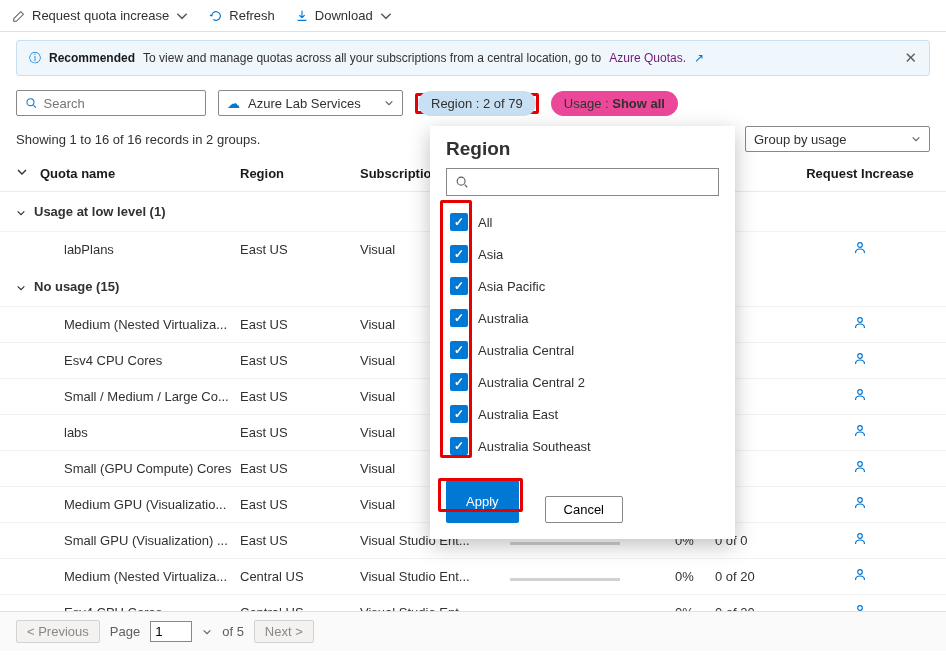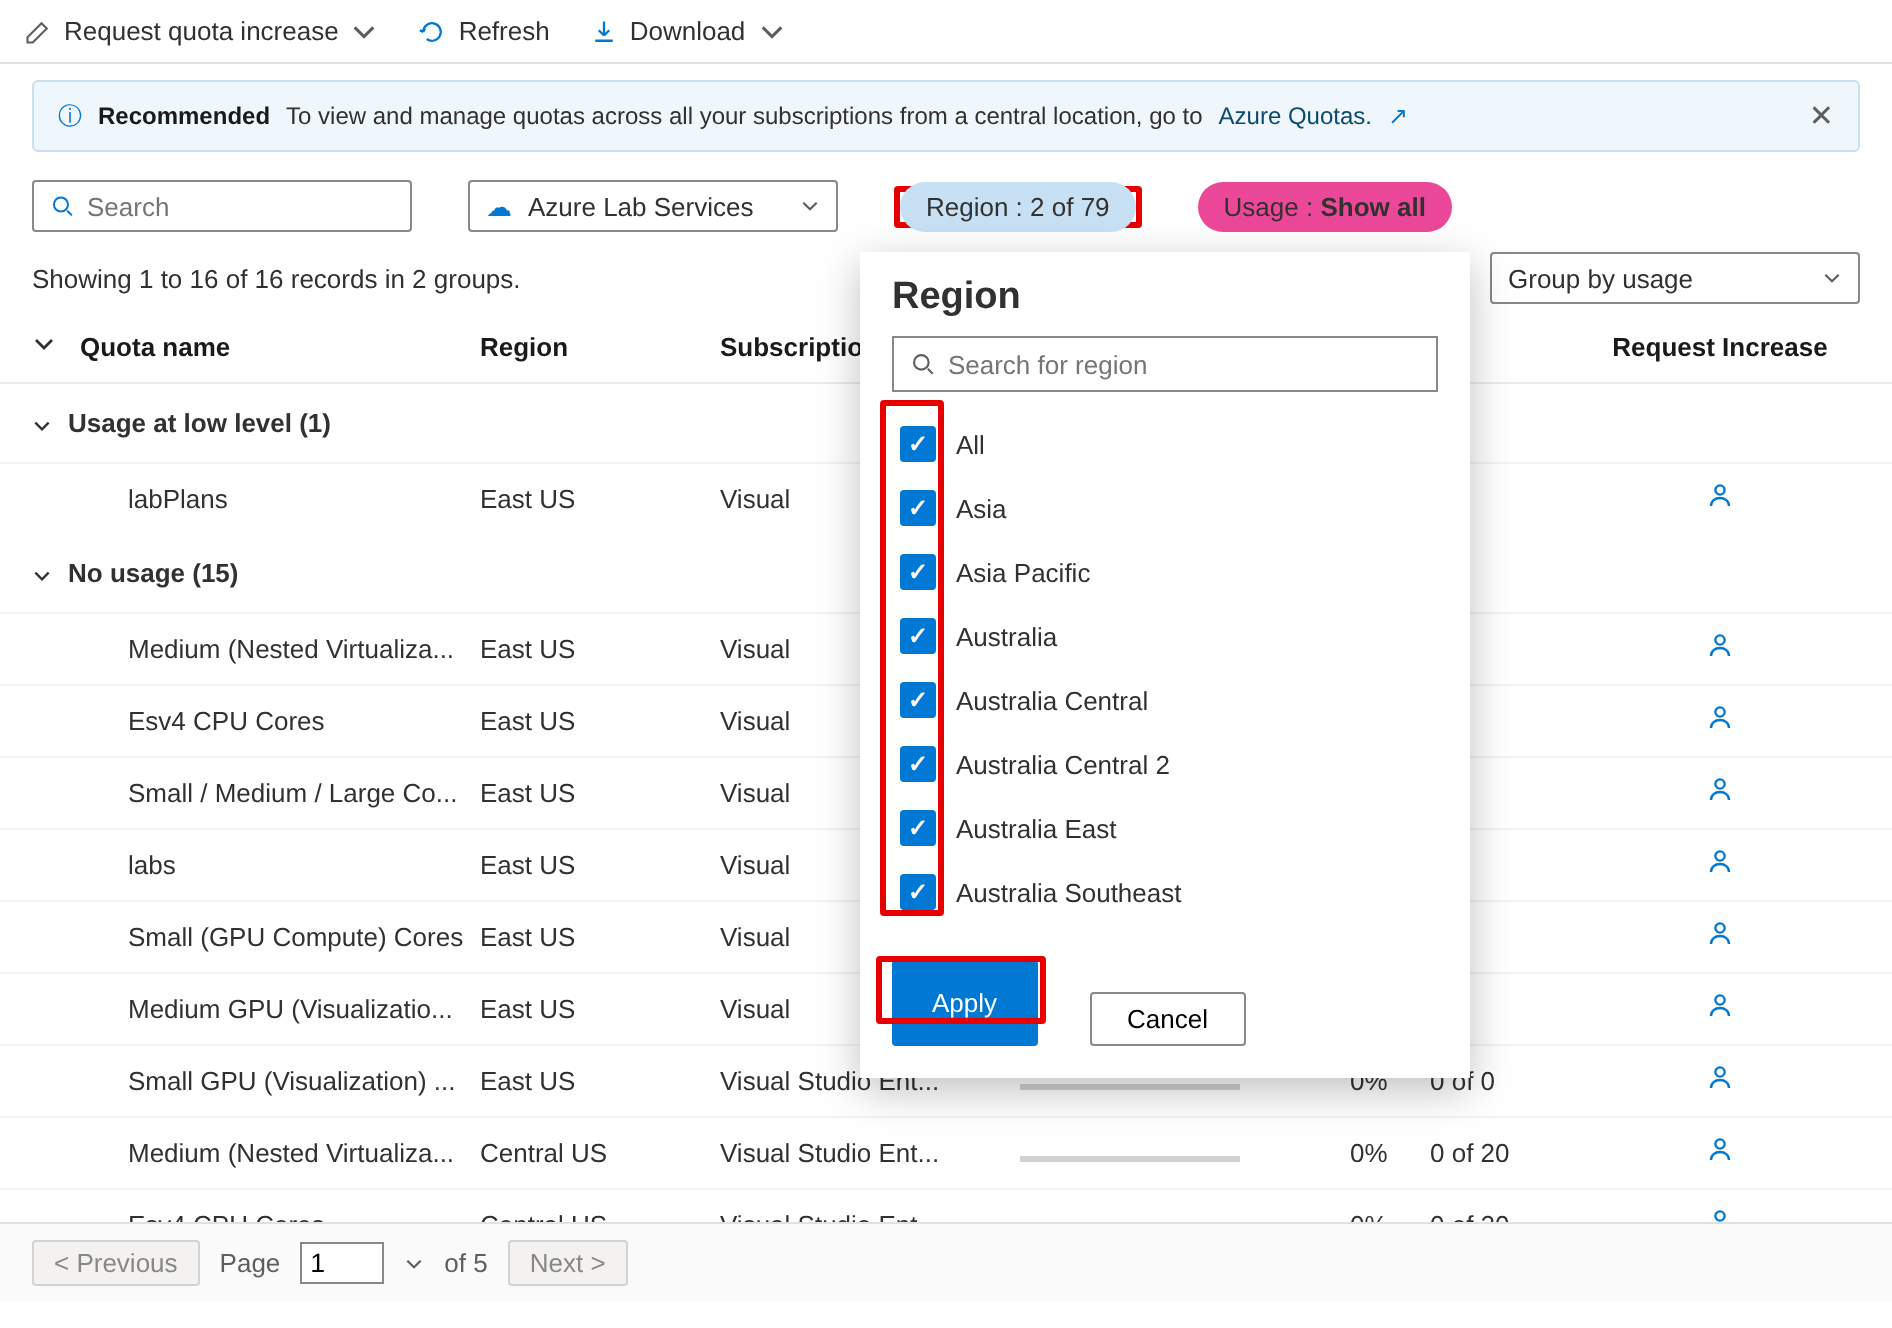--- a/index.html
+++ b/index.html
@@ -6,24 +6,24 @@
 body { background: #fff; font-size: 13px; color: #323130; width: 946px; height: 664px; overflow: hidden; position: relative; }
 
 .toolbar { display: flex; align-items: center; gap: 20px; padding: 8px 12px; border-bottom: 1px solid #e1e1e1; }
 .toolbar-item { display: flex; align-items: center; gap: 6px; cursor: pointer; font-size: 13px; color: #323130; }
 .toolbar-item svg { width: 14px; height: 14px; }
 .chev { width: 10px; }
 
 .banner { margin: 8px 16px; background: #eff6fc; border: 1px solid #c7e0f4; border-radius: 3px; padding: 8px 12px; display: flex; align-items: center; gap: 8px; font-size: 12px; }
 .banner .info-ic { color: #0078d4; }
 .banner b { color: #1a1a1a; }
-.banner a { color: #0c4a6e; text-decoration: none; }
+.banner a { color: #701a75; text-decoration: none; }
 .banner .closex { margin-left: auto; color: #605e5c; cursor: pointer; font-size: 15px; }
 
-.filter-row { display: flex; align-items: center; gap: 28px; padding: 6px 16px 10px; }
+.filter-row { display: flex; align-items: center; gap: 12px; padding: 6px 16px 10px; }
 .search-box { display: flex; align-items: center; gap: 6px; border: 1px solid #8a8886; border-radius: 2px; padding: 4px 8px; width: 190px; height: 26px; }
 .search-box input { border: none; outline: none; font-size: 13px; width: 100%; }
 .dropdown-mock { display: flex; align-items: center; gap: 8px; border: 1px solid #8a8886; border-radius: 2px; padding: 3px 8px; width: 185px; height: 26px; background: #fff; font-size: 13px; }
 .dropdown-mock .cloud { color: #0078d4; }
 .dropdown-mock .chev { margin-left: auto; color: #605e5c; }
 
 .pill { background: #ec4899; border: none; border-radius: 14px; padding: 5px 13px; font-size: 13px; color: #323130; white-space: nowrap; }
 .pill.active { background: #c7e0f4; }
 
 .status-row { display: flex; align-items: center; justify-content: space-between; padding: 0 16px; font-size: 13px; color: #323130; }
@@ -320,21 +320,20 @@
   <span class="btn">Next &gt;</span>
 </div>
 
 <div class="popup">
   <h2>Region</h2>
   <div class="psearch">
     <svg width="14" height="14" viewBox="0 0 16 16">
         <circle cx="7" cy="7" r="4.5" fill="none" stroke="#605e5c" stroke-width="1.3"></circle>
         <path d="M11 11l3 3" stroke="#605e5c" stroke-width="1.3"></path>
       </svg>
-    <input placeholder="Search for region" style="">
   </div>
   <div class="opt-list" id="optlist">
       <div class="opt">
         <span class="ck">✓</span>
         <span>All</span>
       </div>
       <div class="opt">
         <span class="ck">✓</span>
         <span>Asia</span>
       </div>

